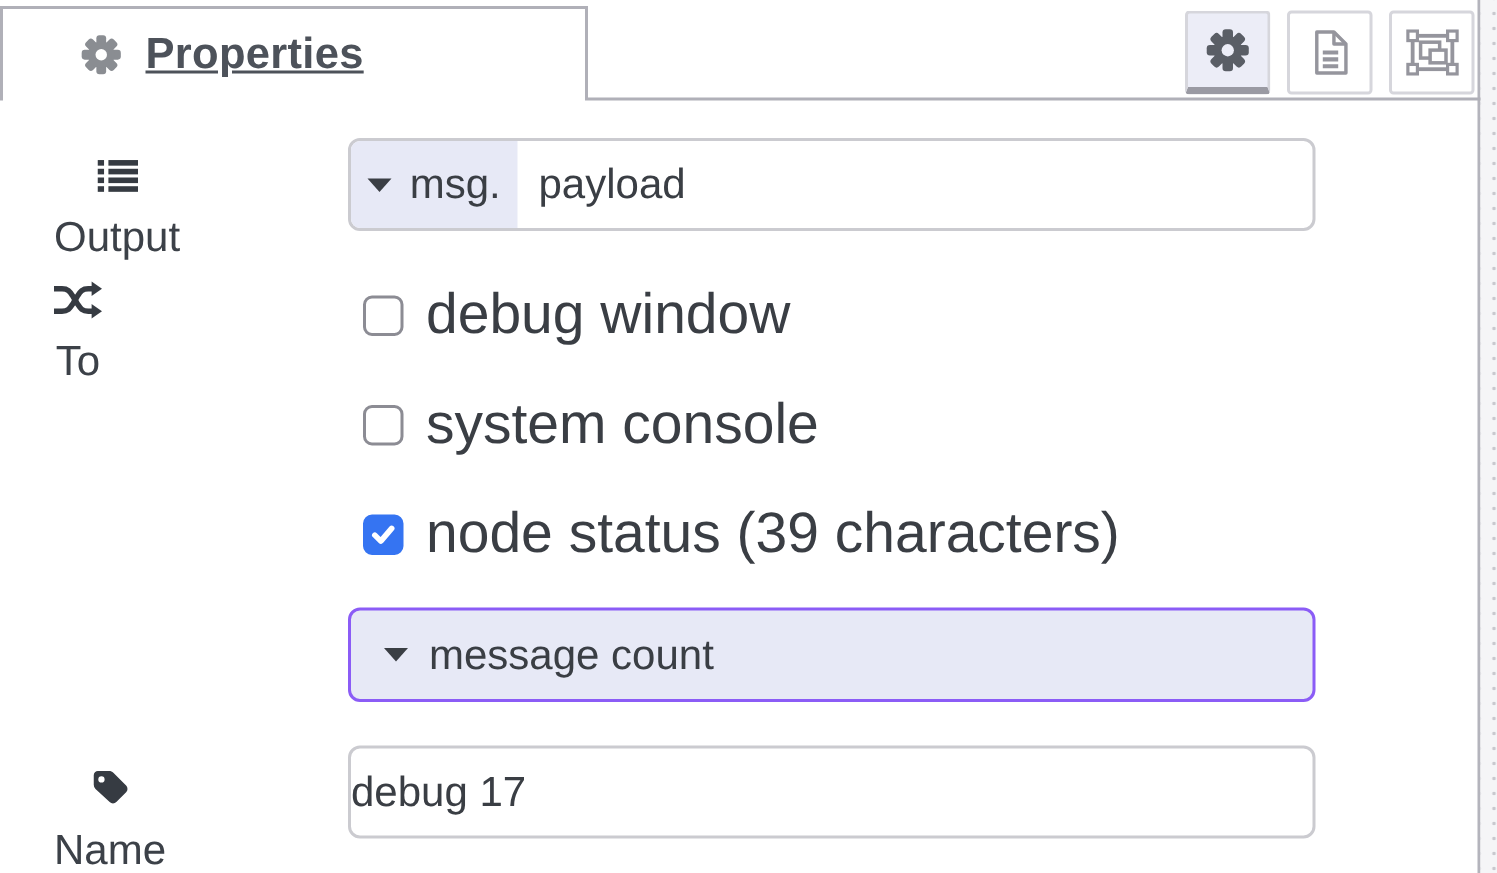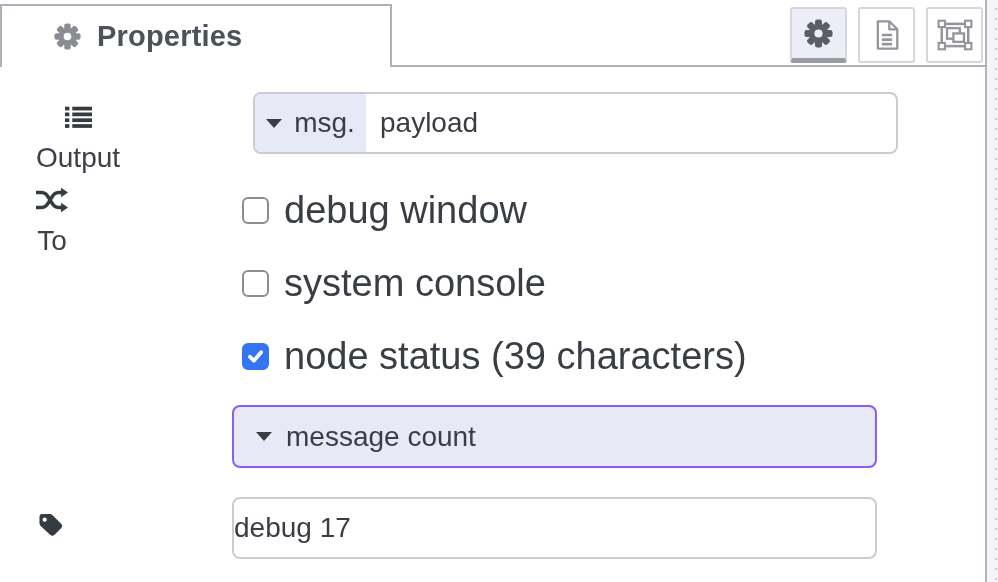--- a/index.html
+++ b/index.html
@@ -31,21 +31,21 @@
     border-right: 2px solid #b0b0b8;
     background: #fff;
     display: flex; align-items: center;
     padding-left: 52px; gap: 16px;
   }
   .tab-baseline {
     position: absolute; left: 392px; top: 65px; width: 595px; height: 2px;
     background: #b0b0b8;
   }
   .tab-gear { color: #8a8d92; display: flex; }
-  .tab-label { font-size: 29px; font-weight: bold; color: #4d525a; letter-spacing: 0.2px; }
+  .tab-label { font-size: 29px; font-weight: bold; color: #4d525a; letter-spacing: 0.2px; text-decoration: underline; }
   
   .tbtn {
     position: absolute; top: 7px; width: 57px; height: 56px;
     background: #fff; border: 2px solid #d6d6dc; border-radius: 3px;
     display: flex; align-items: center; justify-content: center;
     color: #95959d; cursor: pointer;
   }
   .tbtn.active {
     background: #ecedf7;
     border-bottom: 5px solid #9a9aa3;
@@ -60,21 +60,21 @@
     font-size: 28px; color: #3c4148; height: 34px; flex-direction: column;
   }
   .row-label .lbl-icon { color: #363b42; display: flex; }
   .lbl-output { top: 105px; }
   .lbl-to     { top: 187px; }
   .lbl-name   { top: 511px; }
 
   .typed-input {
     position: absolute; left: 232px; top: 92px; width: 645px; height: 62px;
     border: 2px solid #cbcbd0; border-radius: 8px; background: #fff;
-    display: flex; overflow: hidden; margin-left: 21px;
+    display: flex; overflow: hidden;
   }
   .ti-button {
     width: 111px; background: #e7e9f6; display: flex; align-items: center;
     justify-content: center; gap: 12px; cursor: pointer; flex: none;
   }
   .caret {
     width: 0; height: 0;
     border-left: 8px solid transparent; border-right: 8px solid transparent;
     border-top: 9px solid #3a3e44;
   }
@@ -256,14 +256,15 @@
   <span>message count</span>
 </div>
 
 <div class="row-label lbl-name">
   <span class="lbl-icon">
     <svg width="28" height="28" viewBox="0 0 24 24">
       <path fill="currentColor" d="M3 5 a2.4 2.4 0 0 1 2.4 -2.4 l6.4 0 c0.9 0 1.8 0.36 2.4 1 l7.3 7.3 a2.7 2.7 0 0 1 0 3.8 l-5.6 5.6 a2.7 2.7 0 0 1 -3.8 0 L4 12.8 a3.4 3.4 0 0 1 -1 -2.4 z"></path>
       <circle cx="7.4" cy="7.4" r="1.8" fill="#fff"></circle>
     </svg>
   </span>
+  <span>Name</span>
 </div>
 <input class="name-input" value="debug 17" style="">
 
 </body></html>

